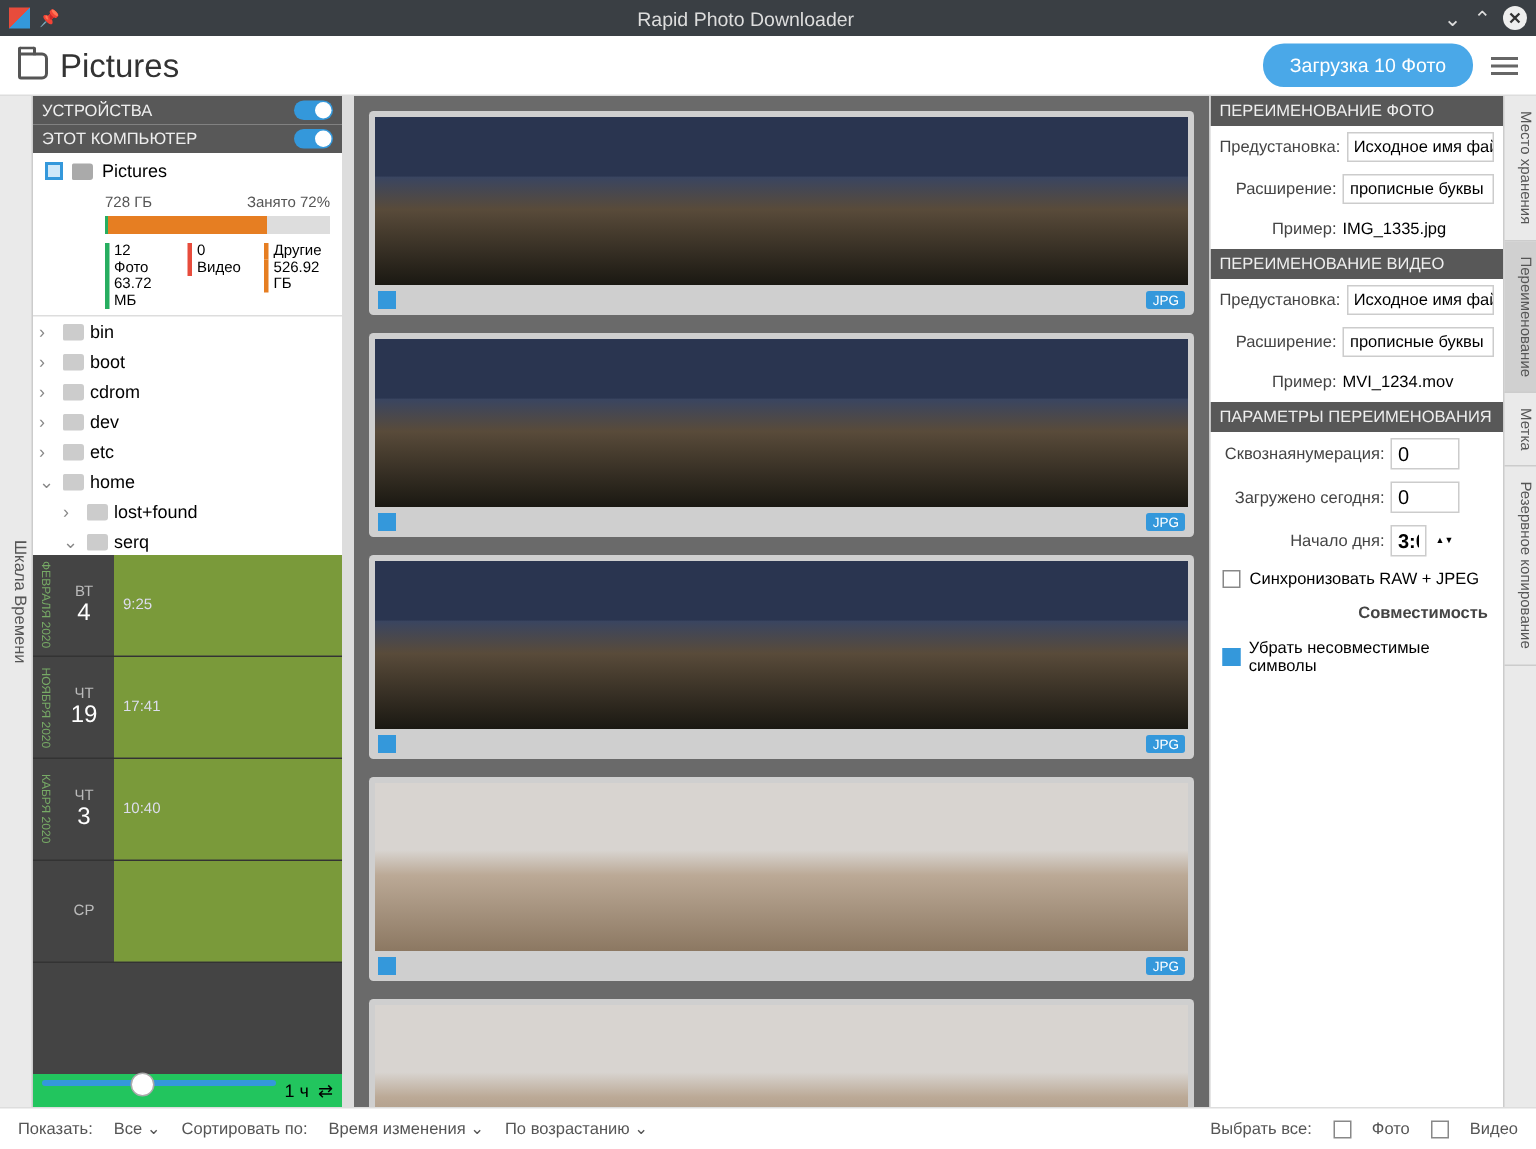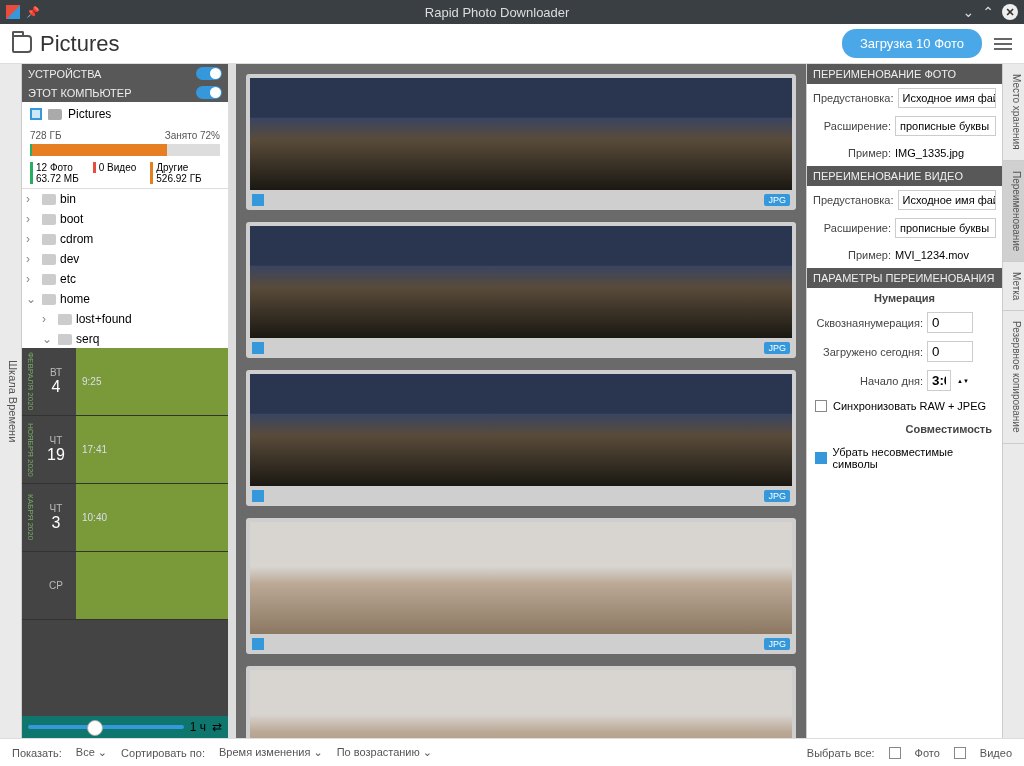--- a/index.html
+++ b/index.html
@@ -27,40 +27,40 @@
 
 .left-panel { width: 206px; display: flex; flex-direction: column; background: #fff; }
 .panel-head { background: #585858; color: #eee; font-size: 11px; padding: 3px 6px; display: flex; align-items: center; }
 .toggle { width: 26px; height: 13px; background: #3498db; border-radius: 7px; margin-left: auto; position: relative; cursor: pointer; }
 .toggle::after { content:''; position:absolute; right:1px; top:1px; width:11px; height:11px; background:#fff; border-radius:50%; }
 
 .src-row { display:flex; align-items:center; padding:5px 8px; font-size:12px; }
 .chk { width:12px; height:12px; border:2px solid #3498db; background:#cfe8f9; margin-right:6px; cursor:pointer; }
 .mini-folder { width:14px; height:11px; background:#aaa; border-radius:1px 2px 2px 1px; margin-right:6px; }
 
-.storage { padding: 4px 8px; font-size: 10px; }
+.storage { padding: 4px 8px; font-size: 10px; margin-left: 40px; }
 .storage-line { display:flex; justify-content:space-between; color:#555; }
 .bar { height:12px; background:#ddd; margin:3px 0 6px; position:relative; }
 .bar .fill { position:absolute; height:100%; }
 .stats { display:flex; gap:14px; font-size:10px; }
 .stat { display:flex; flex-direction:column; }
 .stat .tag { border-left:3px solid; padding-left:3px; }
 
 .tree { flex:0 0 160px; overflow-y:auto; border-top:1px solid #ddd; }
 .tree-item { display:flex; align-items:center; padding:3px 4px; font-size:12px; cursor:pointer; }
 .tree-item .arr { width:12px; color:#888; }
 .tree-item .fld { width:14px; height:11px; background:#ccc; border-radius:1px 2px 2px 1px; margin:0 4px; }
 
 .timeline { flex:1; background:#444; color:#bbb; font-size:10px; overflow:hidden; position:relative; }
 .tl-row { display:flex; height:68px; border-bottom:1px solid #333; }
 .tl-month { width:14px; writing-mode:vertical-rl; text-align:center; font-size:8px; color:#7a6; padding:4px 1px; }
 .tl-day { width:40px; display:flex; flex-direction:column; justify-content:center; align-items:center; }
 .tl-bar { background:#7a9a3a; flex:1; display:flex; align-items:center; padding-left:6px; color:#dde; }
 
-.slider-row { display:flex; align-items:center; padding:4px 6px; gap:6px; background:#0f766e; }
+.slider-row { display:flex; padding:4px 6px; gap:6px; background:#22c55e; }
 .slider { flex:1; height:4px; background:#3498db; position:relative; border-radius:2px; }
 .slider::after { content:''; position:absolute; left:38%; top:-5px; width:14px; height:14px; background:#fff; border:1px solid #aaa; border-radius:50%; }
 
 .center { flex:1; background:#6a6a6a; overflow-y:auto; padding:10px; position:relative; }
 .grid { display:grid; grid-template-columns:repeat(1,1fr); gap:12px; }
 .thumb { background:#cfcfcf; border-radius:3px; padding:4px; }
 .thumb .img { height:112px; background:#888; background-size:cover; background-position:center; }
 .thumb .foot { display:flex; align-items:center; padding:4px 2px 0; }
 .thumb .chk2 { width:12px; height:12px; border:2px solid #3498db; cursor:pointer; }
 .thumb .chk2.on { background:#3498db; }
@@ -359,21 +359,20 @@
     <div class="field">
         <label>Расширение:</label>
         <div class="val">прописные буквы</div>
       </div>
     <div class="field">
         <label>Пример:</label>
         <div class="plain">MVI_1234.mov</div>
       </div>
 
     <div class="sect-head">ПАРАМЕТРЫ ПЕРЕИМЕНОВАНИЯ</div>
-    <div style="text-align:center;padding:4px;font-size:11px;color:#444;font-weight:bold">Нумерация</div>
     <div class="field">
         <label style="flex:0 0 110px">Сквознаянумерация:</label>
         <input class="num-input" value="0" style="">
       </div>
     <div class="field">
         <label style="flex:0 0 110px">Загружено сегодня:</label>
         <input class="num-input" value="0" style="">
       </div>
     <div class="field">
         <label style="flex:0 0 110px">Начало дня:</label>

